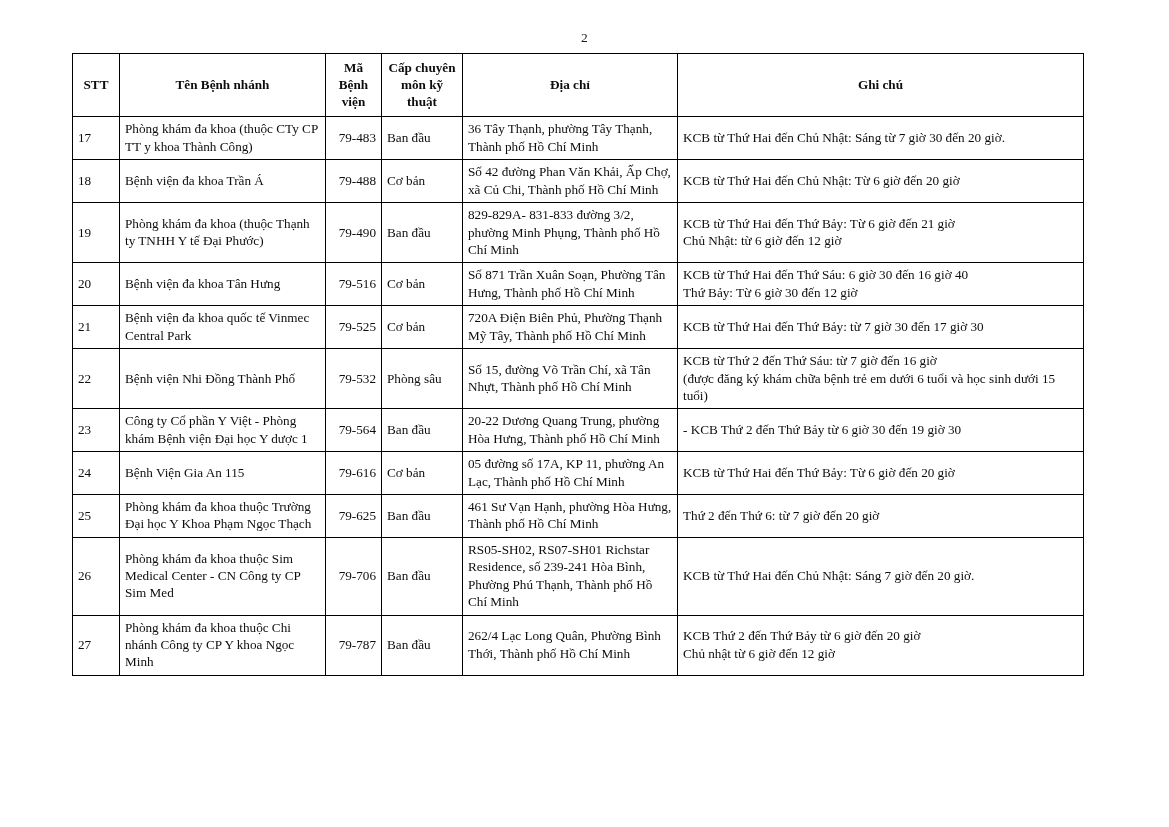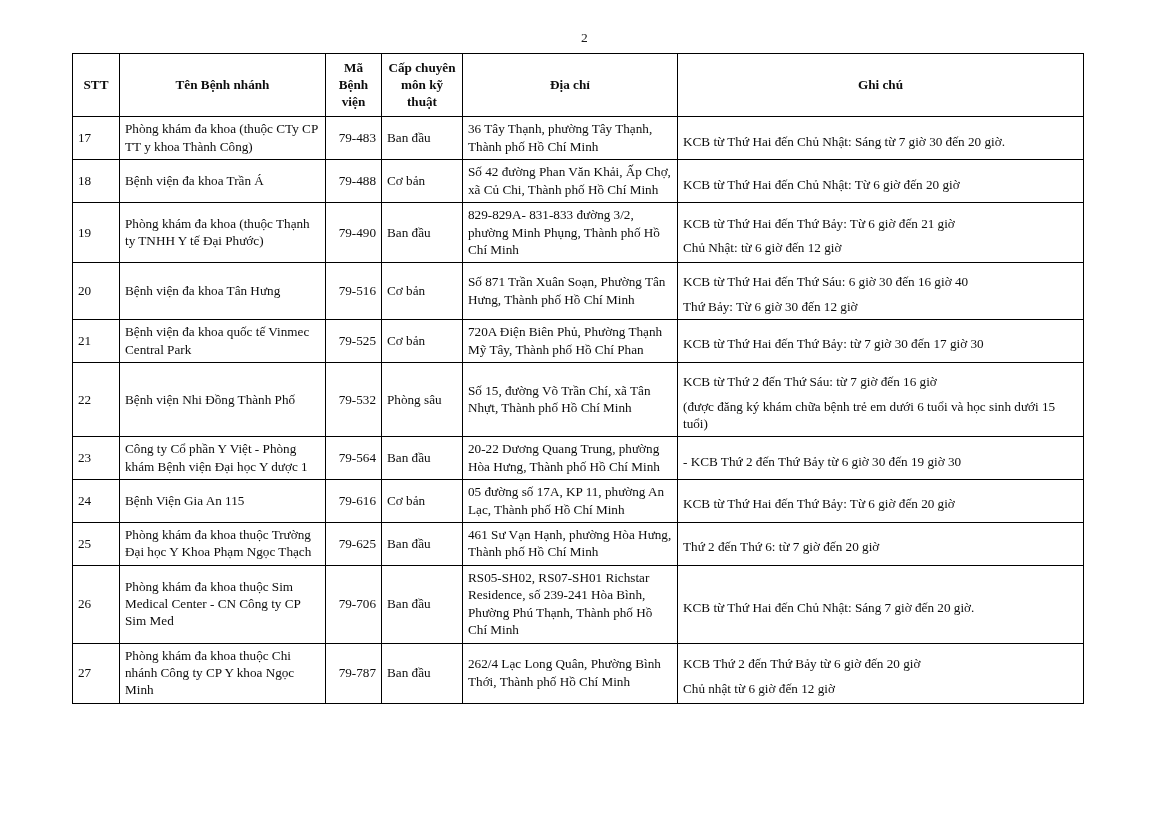--- a/index.html
+++ b/index.html
@@ -79,21 +79,21 @@
     vertical-align: middle;
   }
   td.code {
     text-align: right;
     vertical-align: middle;
     white-space: nowrap;
   }
   td.note {
     vertical-align: middle;
   }
-  .line { display: block; margin-top: 7px; }
+  .line { display: block; }
 </style>
 </head>
 <body>
 
 <div class="page">
 
   <div class="page-number">2</div>
 
   <div class="table-wrap">
     <table class="hospitals">
@@ -156,21 +156,21 @@
             <td class="note">
               <span class="line">KCB từ Thứ Hai đến Thứ Sáu: 6 giờ 30 đến 16 giờ 40</span>
               <span class="line">Thứ Bảy: Từ 6 giờ 30 đến 12 giờ</span>
             </td>
           </tr>
           <tr>
             <td class="stt">21</td>
             <td class="name">Bệnh viện đa khoa quốc tế Vinmec Central Park</td>
             <td class="code">79-525</td>
             <td class="level">Cơ bản</td>
-            <td class="addr">720A Điện Biên Phủ, Phường Thạnh Mỹ Tây, Thành phố Hồ Chí Phan</td>
+            <td class="addr">720A Điện Biên Phủ, Phường Thạnh Mỹ Tây, Thành phố Hồ Chí Minh</td>
             <td class="note">
               <span class="line">KCB từ Thứ Hai đến Thứ Bảy: từ 7 giờ 30 đến 17 giờ 30</span>
             </td>
           </tr>
           <tr>
             <td class="stt">22</td>
             <td class="name">Bệnh viện Nhi Đồng Thành Phố</td>
             <td class="code">79-532</td>
             <td class="level">Phòng sâu</td>
             <td class="addr">Số 15, đường Võ Trần Chí, xã Tân Nhựt, Thành phố Hồ Chí Minh</td>

